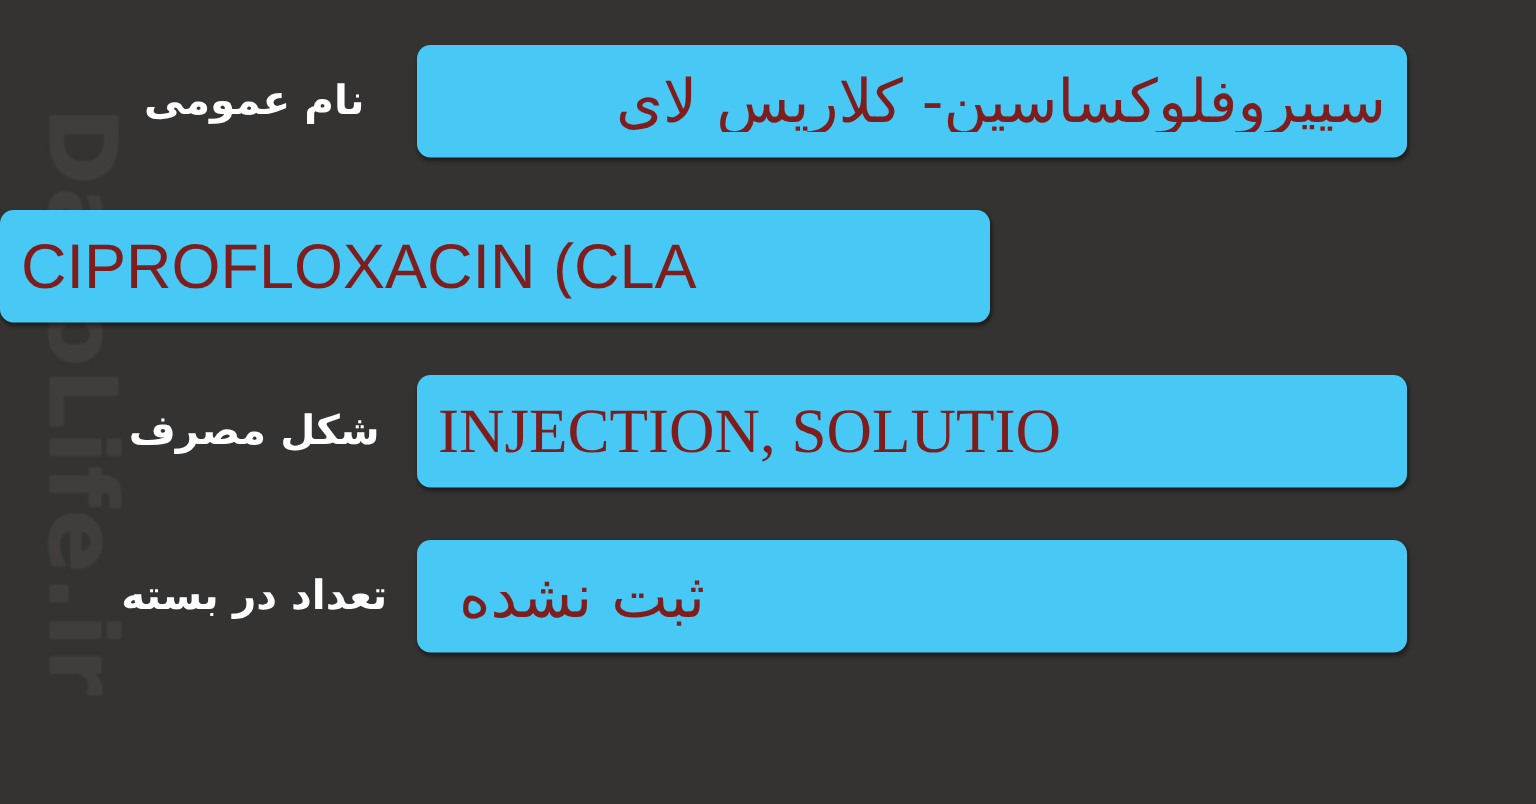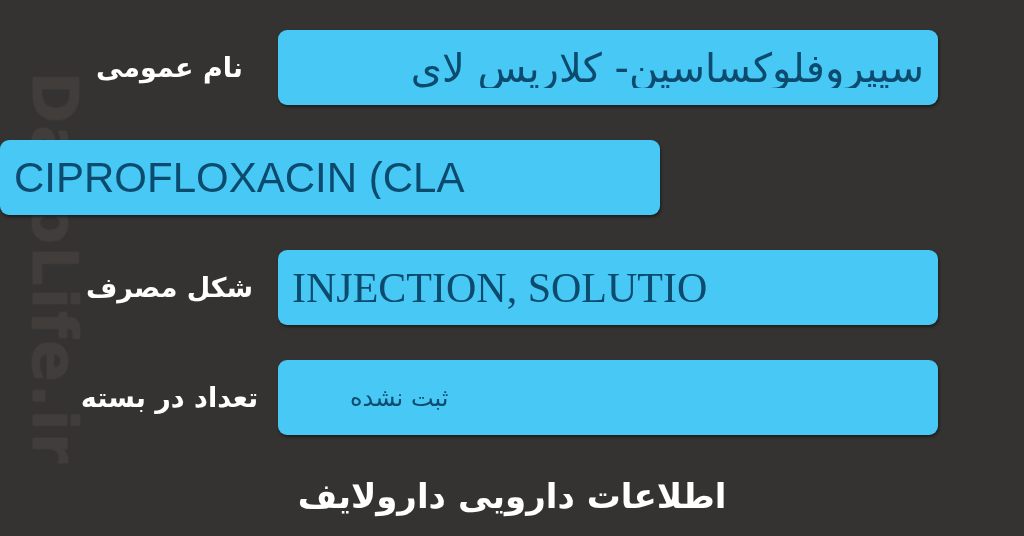--- a/index.html
+++ b/index.html
@@ -94,21 +94,21 @@
     background: #47c8f5;
     border-radius: 9px;
     box-shadow: 1px 2px 3px rgba(0,0,0,0.45);
     display: flex;
     align-items: center;
     overflow: hidden;
     margin-right: 18px;
   }
 
   .row-value {
-    color: #0c4a6e;
+    color: #7f1d1d;
     white-space: nowrap;
     overflow: hidden;
     display: block;
     width: 100%;
   }
 
   
   .val-fa-1 {
     direction: rtl;
     text-align: right;
@@ -137,23 +137,22 @@
     font-size: 42px;
     line-height: 1;
   }
 
   
   .val-fa-4 {
     direction: rtl;
     text-align: left;
     padding-left: 28px;
     font-family: "DejaVu Sans", sans-serif;
-    font-size: 24px;
-    line-height: 1;
-    margin-left: 44px;
+    font-size: 40px;
+    line-height: 1;
   }
 
   
   .footer {
     position: absolute;
     left: 0;
     top: 455px;
     width: 1024px;
     height: 81px;
     display: flex;
@@ -203,17 +202,14 @@
 
     <div class="row row-4">
       <div class="row-label">تعداد در بسته</div>
       <div class="row-value-box">
         <span class="row-value val-fa-4">ثبت نشده</span>
       </div>
     </div>
 
   </div>
 
-  <div class="footer">
-    <span class="footer-text">اطلاعات دارویی دارولایف</span>
-  </div>
 
 </div>
 
 </body></html>

